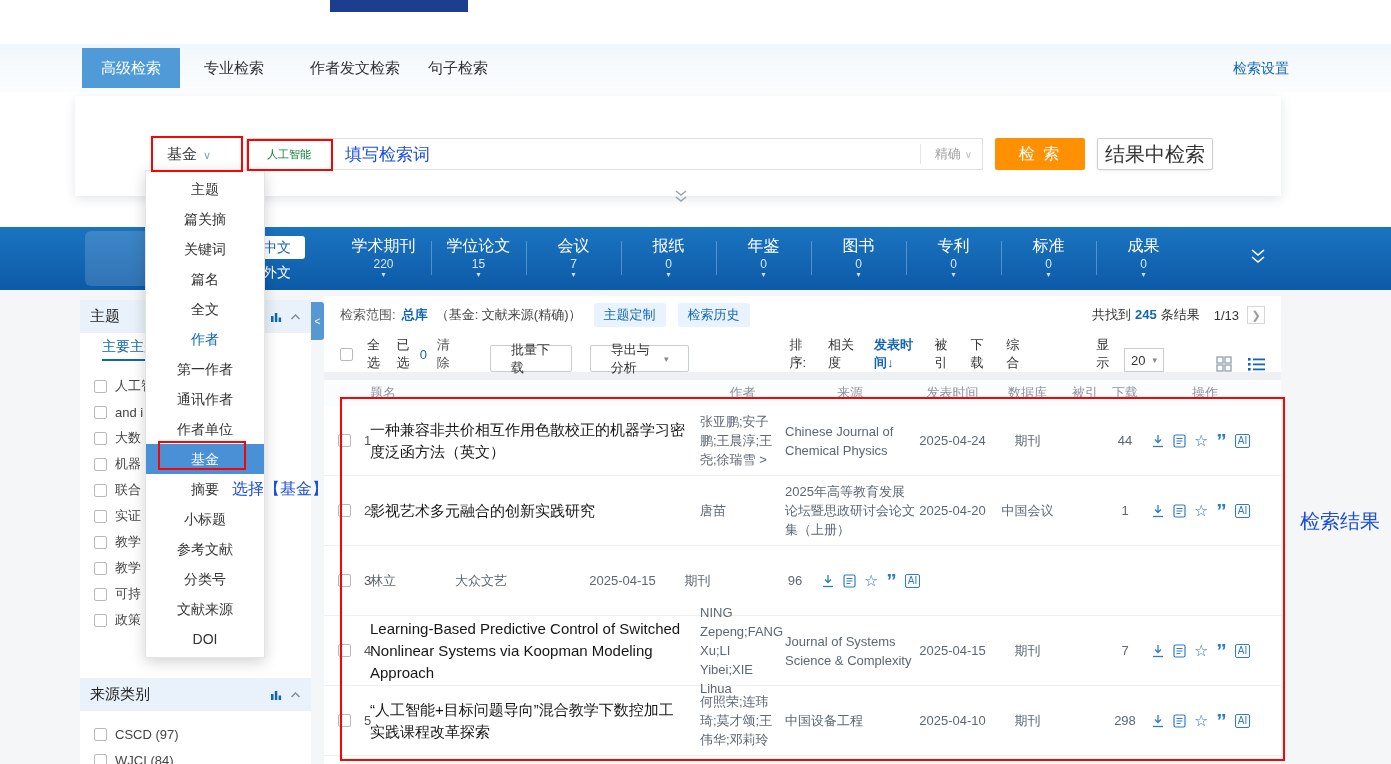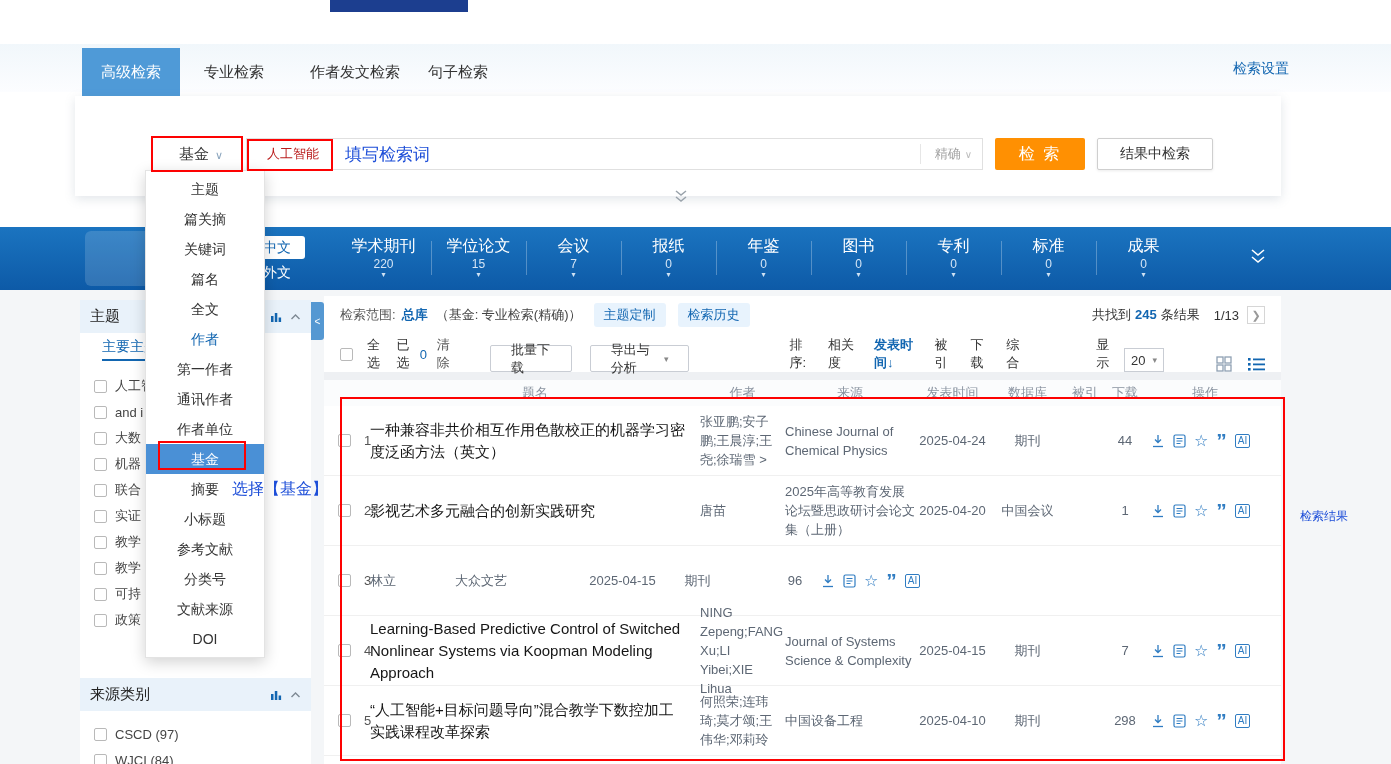--- a/index.html
+++ b/index.html
@@ -6,35 +6,35 @@
   html,body{width:1391px;height:764px;}
   .page{position:relative;width:1391px;height:764px;overflow:hidden;background:#fff;
         font-family:"Liberation Sans","DejaVu Sans",sans-serif;color:#333;}
   .lower-bg{position:absolute;left:0;top:290px;width:100%;height:474px;background:#f4f6f8;}
 
   
   .top-stub{position:absolute;left:330px;top:0;width:138px;height:12px;background:#1c3e8f;}
 
   
   .tab-band{position:absolute;left:0;top:44px;width:100%;height:48px;background:linear-gradient(180deg,#f1f7fb,#fcfdff);}
-  .mode-tab{position:absolute;top:48px;height:48px;display:flex;align-items:center;justify-content:center;font-size:15px;color:#333;cursor:pointer;}
+  .mode-tab{position:absolute;top:48px;height:40px;display:flex;align-items:center;justify-content:center;font-size:15px;color:#333;cursor:pointer;}
   .mode-tab.active{background:#4f9ad7;color:#fff;}
   .t0{left:82px;width:98px;} .t1{left:198px;width:72px;} .t2{left:304px;width:102px;} .t3{left:422px;width:72px;}
   .settings-link{position:absolute;left:1233px;top:60px;font-size:14px;color:#1266b1;cursor:pointer;}
 
   
   .search-card{position:absolute;left:75px;top:96px;width:1206px;height:100px;background:#fff;box-shadow:0 3px 10px rgba(110,130,150,.20);}
-  .field-select{position:absolute;left:104px;top:42px;height:32px;line-height:32px;font-size:15px;color:#333;cursor:pointer;}
+  .field-select{position:absolute;left:92px;top:42px;height:32px;line-height:32px;font-size:15px;color:#333;cursor:pointer;}
   .field-select .caret{color:#8aa4bd;font-size:11px;margin-left:6px;}
   .input-group{position:absolute;left:171px;top:42px;width:737px;height:32px;border:1px solid #e0e0e0;background:#fff;}
-  .query{position:absolute;left:20px;top:0;line-height:30px;font-size:13px;color:#b91c1c;}
+  .query{position:absolute;left:20px;top:0;line-height:30px;font-size:11px;color:#15803d;}
   .precision{position:absolute;right:10px;top:5px;height:20px;line-height:20px;border-left:1px solid #e6e6e6;padding-left:14px;color:#a3a3a3;font-size:13px;cursor:pointer;}
   .precision .caret{font-size:10px;margin-left:4px;color:#bbb;}
   .search-btn{position:absolute;left:920px;top:42px;width:90px;height:32px;background:#ff9002;color:#fff;border:none;font-size:16px;letter-spacing:2px;cursor:pointer;border-radius:2px;font-family:inherit;}
-  .refine-btn{position:absolute;left:1022px;top:42px;width:116px;height:32px;background:#fff;border:1px solid #cfcfcf;color:#333;font-size:14px;cursor:pointer;border-radius:2px;box-shadow:0 1px 3px rgba(0,0,0,.08);font-family:inherit;}
+  .refine-btn{position:absolute;left:1022px;top:42px;width:116px;height:32px;background:#fff;border:1px solid #cfcfcf;color:#333;font-size:20px;cursor:pointer;border-radius:2px;box-shadow:0 1px 3px rgba(0,0,0,.08);font-family:inherit;}
   .expand-handle{position:absolute;left:662px;top:188px;width:38px;height:17px;display:flex;align-items:center;justify-content:center;z-index:5;cursor:pointer;}
 
   
   .blue-bar{position:absolute;left:0;top:227px;width:100%;height:63px;background:linear-gradient(180deg,#1b74c0,#0d5aa7);}
   .left-tab{position:absolute;left:85px;top:4px;width:158px;height:55px;background:rgba(255,255,255,.15);border-radius:6px;}
   .lang-cn{position:absolute;left:249px;top:9px;width:56px;height:23px;background:#fff;color:#1266b1;border-radius:3px;font-size:14px;display:flex;align-items:center;justify-content:center;cursor:pointer;}
   .lang-fr{position:absolute;left:249px;top:37px;width:56px;text-align:center;color:#fff;font-size:14px;cursor:pointer;}
   .cats{position:absolute;left:336px;top:0;height:63px;display:flex;}
   .cat{width:95px;position:relative;text-align:center;color:#fff;cursor:pointer;}
   .cat + .cat::before{content:"";position:absolute;left:0;top:14px;height:34px;width:1px;background:rgba(255,255,255,.28);}
@@ -90,21 +90,21 @@
   .rrow{height:70px;display:flex;align-items:center;border-bottom:1px solid #f0f0f0;}
   .c-num{width:46px;display:flex;align-items:center;padding-left:14px;gap:5px;font-size:13px;color:#555;}
   .c-title{width:330px;font-size:15px;color:#161616;line-height:22px;padding-right:12px;cursor:pointer;}
   .c-auth{width:85px;font-size:13px;color:#5d6774;line-height:19px;}
   .c-src{width:130px;font-size:13px;color:#5d6774;line-height:19px;}
   .c-date{width:75px;font-size:13px;color:#5d6774;text-align:center;}
   .c-db{width:75px;font-size:13px;color:#5d6774;text-align:center;}
   .c-cited{width:40px;font-size:13px;color:#5d6774;text-align:center;}
   .c-dl{width:40px;font-size:13px;color:#5d6774;text-align:center;}
   .c-ops{width:120px;display:flex;align-items:center;gap:8px;padding-left:6px;}
-  .h-title{width:330px;text-align:center;} .h-num{width:46px;} .h-auth{width:85px;text-align:center;}
+  .h-title{width:330px;text-align:left;} .h-num{width:46px;} .h-auth{width:85px;text-align:center;}
   .h-src{width:130px;text-align:center;} .h-date{width:75px;text-align:center;} .h-db{width:75px;text-align:center;}
   .h-cited{width:40px;text-align:center;} .h-dl{width:40px;text-align:center;} .h-ops{width:120px;text-align:center;}
   .op{cursor:pointer;display:flex;align-items:center;color:#2f7cc2;}
   .op.star{font-size:16px;line-height:14px;}
   .op.quote{font-size:21px;line-height:10px;font-weight:bold;}
   .op.ai{font-size:10px;border:1px solid #2f7cc2;border-radius:2px;padding:1px 2px;line-height:10px;}
 
   
   .field-menu{position:absolute;left:145px;top:170px;width:120px;background:#fff;border:1px solid #e3e3e3;box-shadow:0 4px 14px rgba(0,0,0,.18);z-index:40;padding:3px 0;}
   .fm-item{height:30px;line-height:30px;text-align:center;font-size:14px;color:#333;cursor:pointer;}
@@ -113,21 +113,21 @@
 
   
   .red-box{position:absolute;border:2px solid #fd0202;z-index:60;pointer-events:none;}
   .rb1{left:151px;top:136px;width:92px;height:36px;}
   .rb2{left:247px;top:139px;width:86px;height:32px;}
   .rb-fund{left:158px;top:441px;width:88px;height:29px;}
   .rb-results{left:340px;top:397px;width:945px;height:364px;}
   .red-text{position:absolute;color:#1d4ed8;z-index:60;pointer-events:none;}
   .ann-fill{left:345px;top:143px;font-size:17px;}
   .ann-select{left:232px;top:479px;font-size:16px;font-family:Liberation Mono, monospace;}
-  .ann-results{left:1300px;top:508px;font-size:12px;text-align:center;}
+  .ann-results{left:1300px;top:508px;font-size:20px;text-align:center;}
 </style>
 </head>
 <body>
 
 <div class="page">
   <div class="lower-bg"></div>
   <div class="top-stub"></div>
 
   <div class="tab-band"></div>
   <div class="mode-tab active t0">高级检索</div>
@@ -307,21 +307,21 @@
           </div>
       </div>
     </div>
   </div>
   <div class="collapse-tab">&lt;</div>
 
   <div class="main">
     <div class="info-row">
       <span class="scope-label">检索范围:</span>
       <span class="scope-value">总库</span>
-      <span class="scope-detail">（基金: 专业检索(精确)）</span>
+      <span class="scope-detail">（基金: 文献来源(精确)）</span>
       <span class="pill">主题定制</span>
       <span class="pill">检索历史</span>
       <span class="found">
         <span>共找到</span><b>245</b><span>条结果</span>
       </span>
       <span class="page-ind">1/13</span>
       <span class="page-btn">❯</span>
     </div>
     <div class="toolbar-row">
       <span class="tb-sel">

